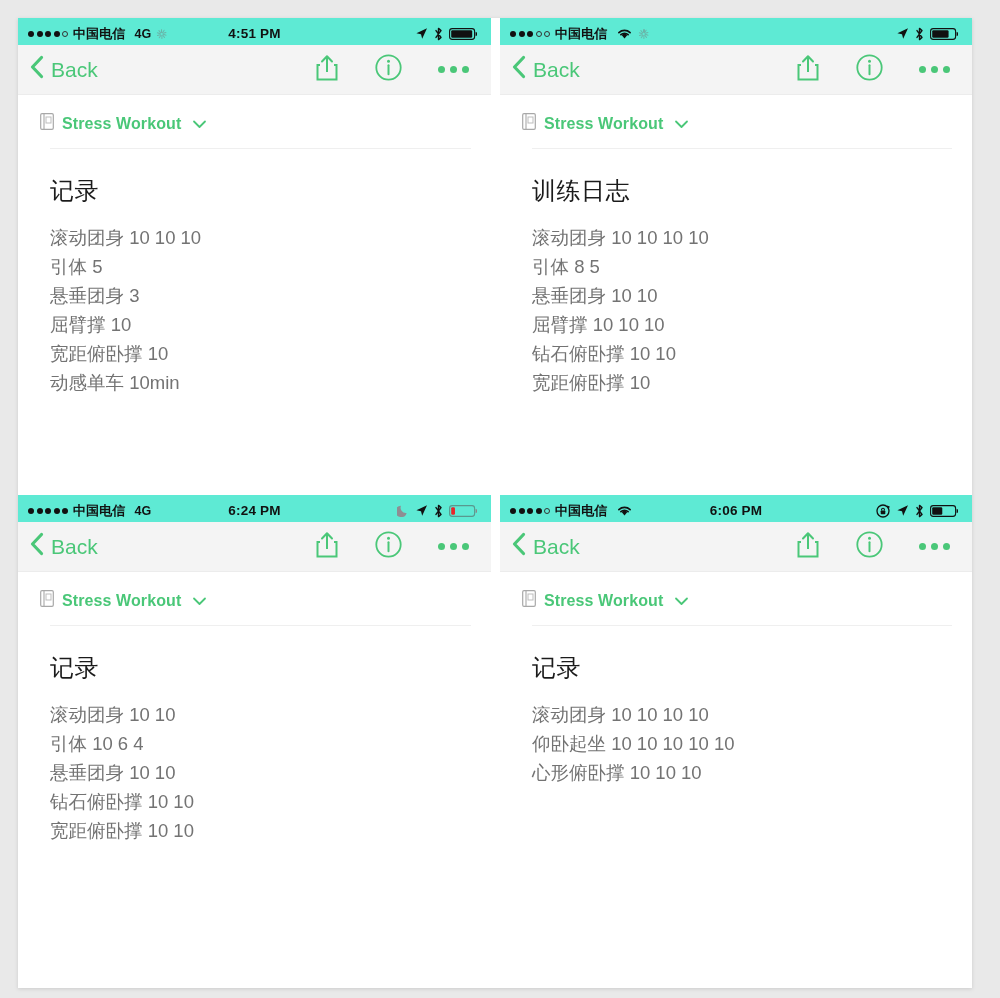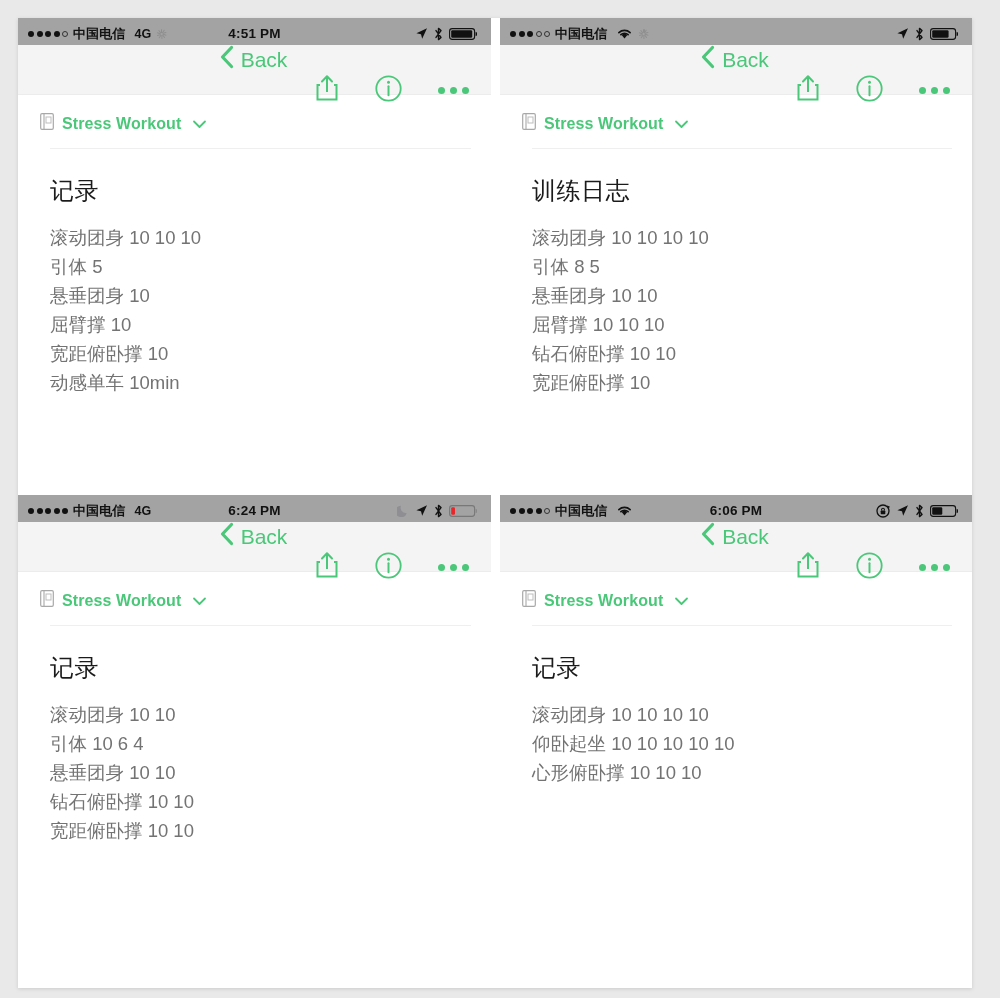--- a/index.html
+++ b/index.html
@@ -38,21 +38,21 @@
   }
   .panel.p0 { left: 0px;   top: 0px;   width: 473px; height: 470px; }
   .panel.p1 { left: 482px; top: 0px;   width: 472px; height: 470px; }
   .panel.p2 { left: 0px;   top: 477px; width: 473px; height: 493px; }
   .panel.p3 { left: 482px; top: 477px; width: 472px; height: 493px; }
 
   
   .statusbar {
     position: relative;
     height: 27px;
-    background: #a3a3a3;
+    background: #5eead4;
     display: flex;
     align-items: center;
     padding: 4px 14px 0 10px;
     font-size: 13.5px;
     color: #111;
     font-weight: 700;
     letter-spacing: 0.1px;
     justify-content: space-between;
   }
   .sb-left { display: flex; align-items: center; gap: 5px; flex: 0 0 auto; }
@@ -104,21 +104,20 @@
   }
 
   
   .navbar {
     height: 50px;
     background: #f4f4f4;
     display: flex;
     align-items: center;
     padding: 0 14px 0 12px;
     border-bottom: 1px solid #ececec;
-    flex-direction: column;
   }
   .backbtn {
     display: flex; align-items: center; gap: 7px;
     color: #4ac778;
     font-size: 21px;
     font-weight: 400;
     cursor: pointer;
   }
   .nav-actions {
     margin-left: auto;
@@ -259,21 +258,21 @@
           <span class="doctitle">Stress Workout</span>
           <span class="chev"><svg width="15" height="10" viewBox="0 0 15 10" xmlns="http://www.w3.org/2000/svg">
               <path d="M2 2.5 L7.5 8 L13 2.5" fill="none" stroke="#4ac778" stroke-width="1.8" stroke-linecap="round" stroke-linejoin="round"></path>
             </svg></span>
         </div>
         <div class="divider"></div>
         <div class="content">
           <div class="rec-title">记录</div>
           <div class="rec-line">滚动团身 10 10 10</div>
           <div class="rec-line">引体 5</div>
-          <div class="rec-line">悬垂团身 10</div>
+          <div class="rec-line">悬垂团身 3</div>
           <div class="rec-line">屈臂撑 10</div>
           <div class="rec-line">宽距俯卧撑 10</div>
           <div class="rec-line">动感单车 10min</div>
         </div>
       </div>
       <div class="panel p1">
         <div class="statusbar">
           <div class="sb-left">
             <span class="dots">
               <i class=""></i>

